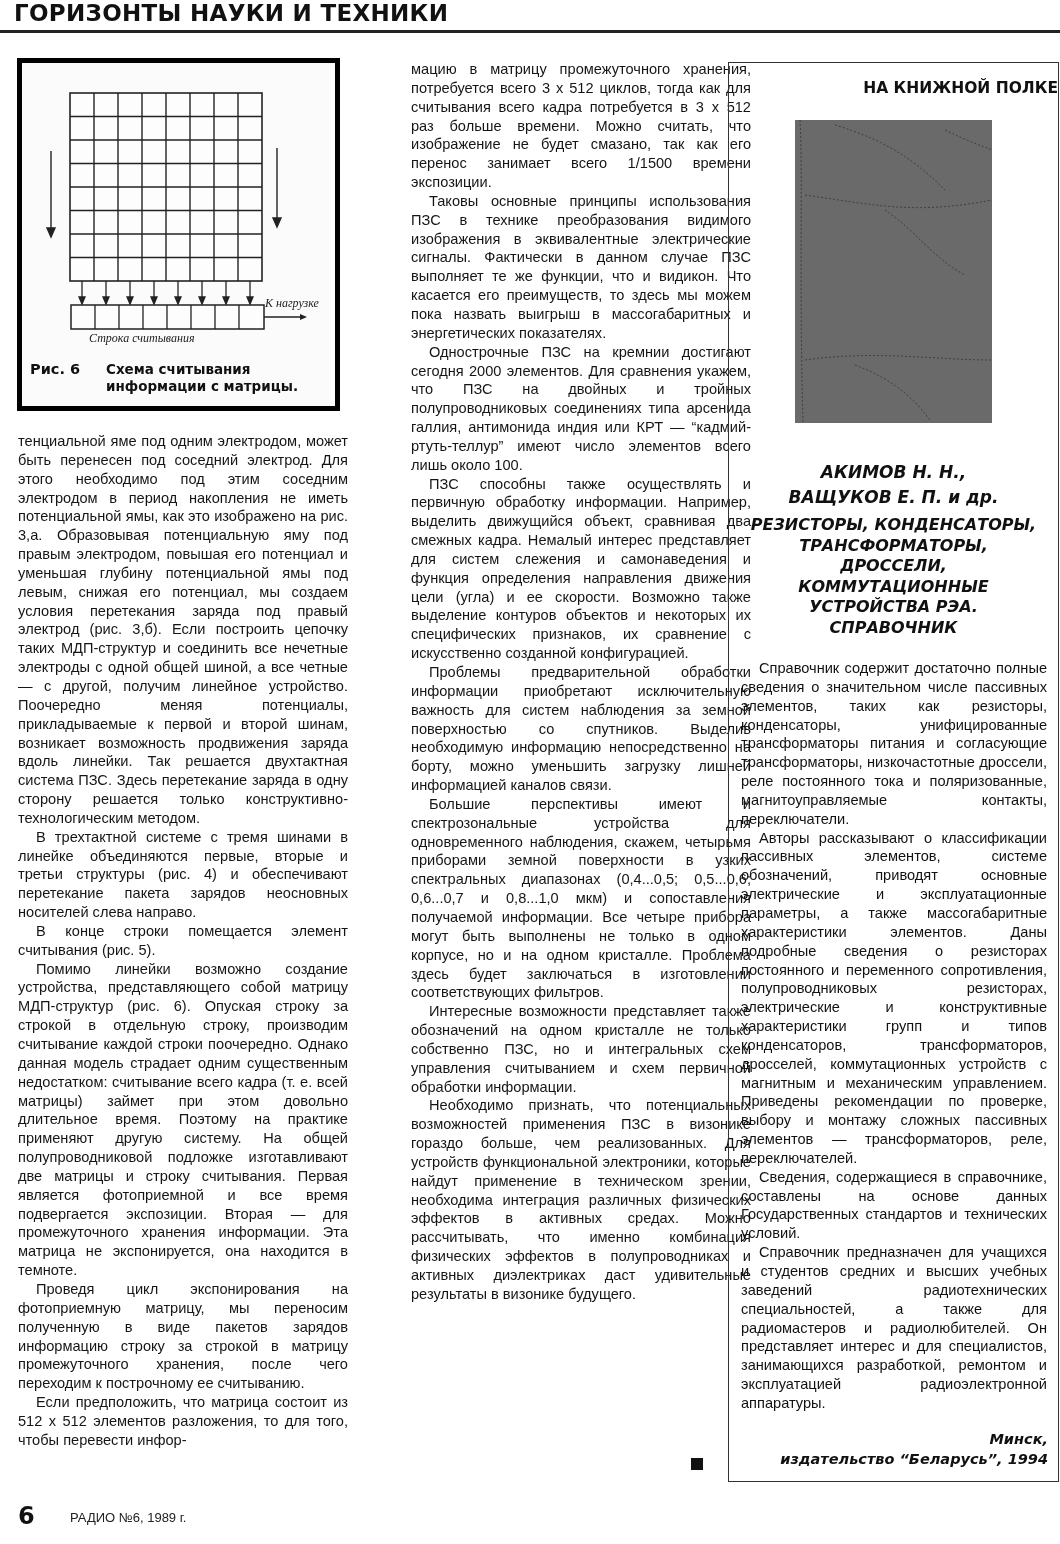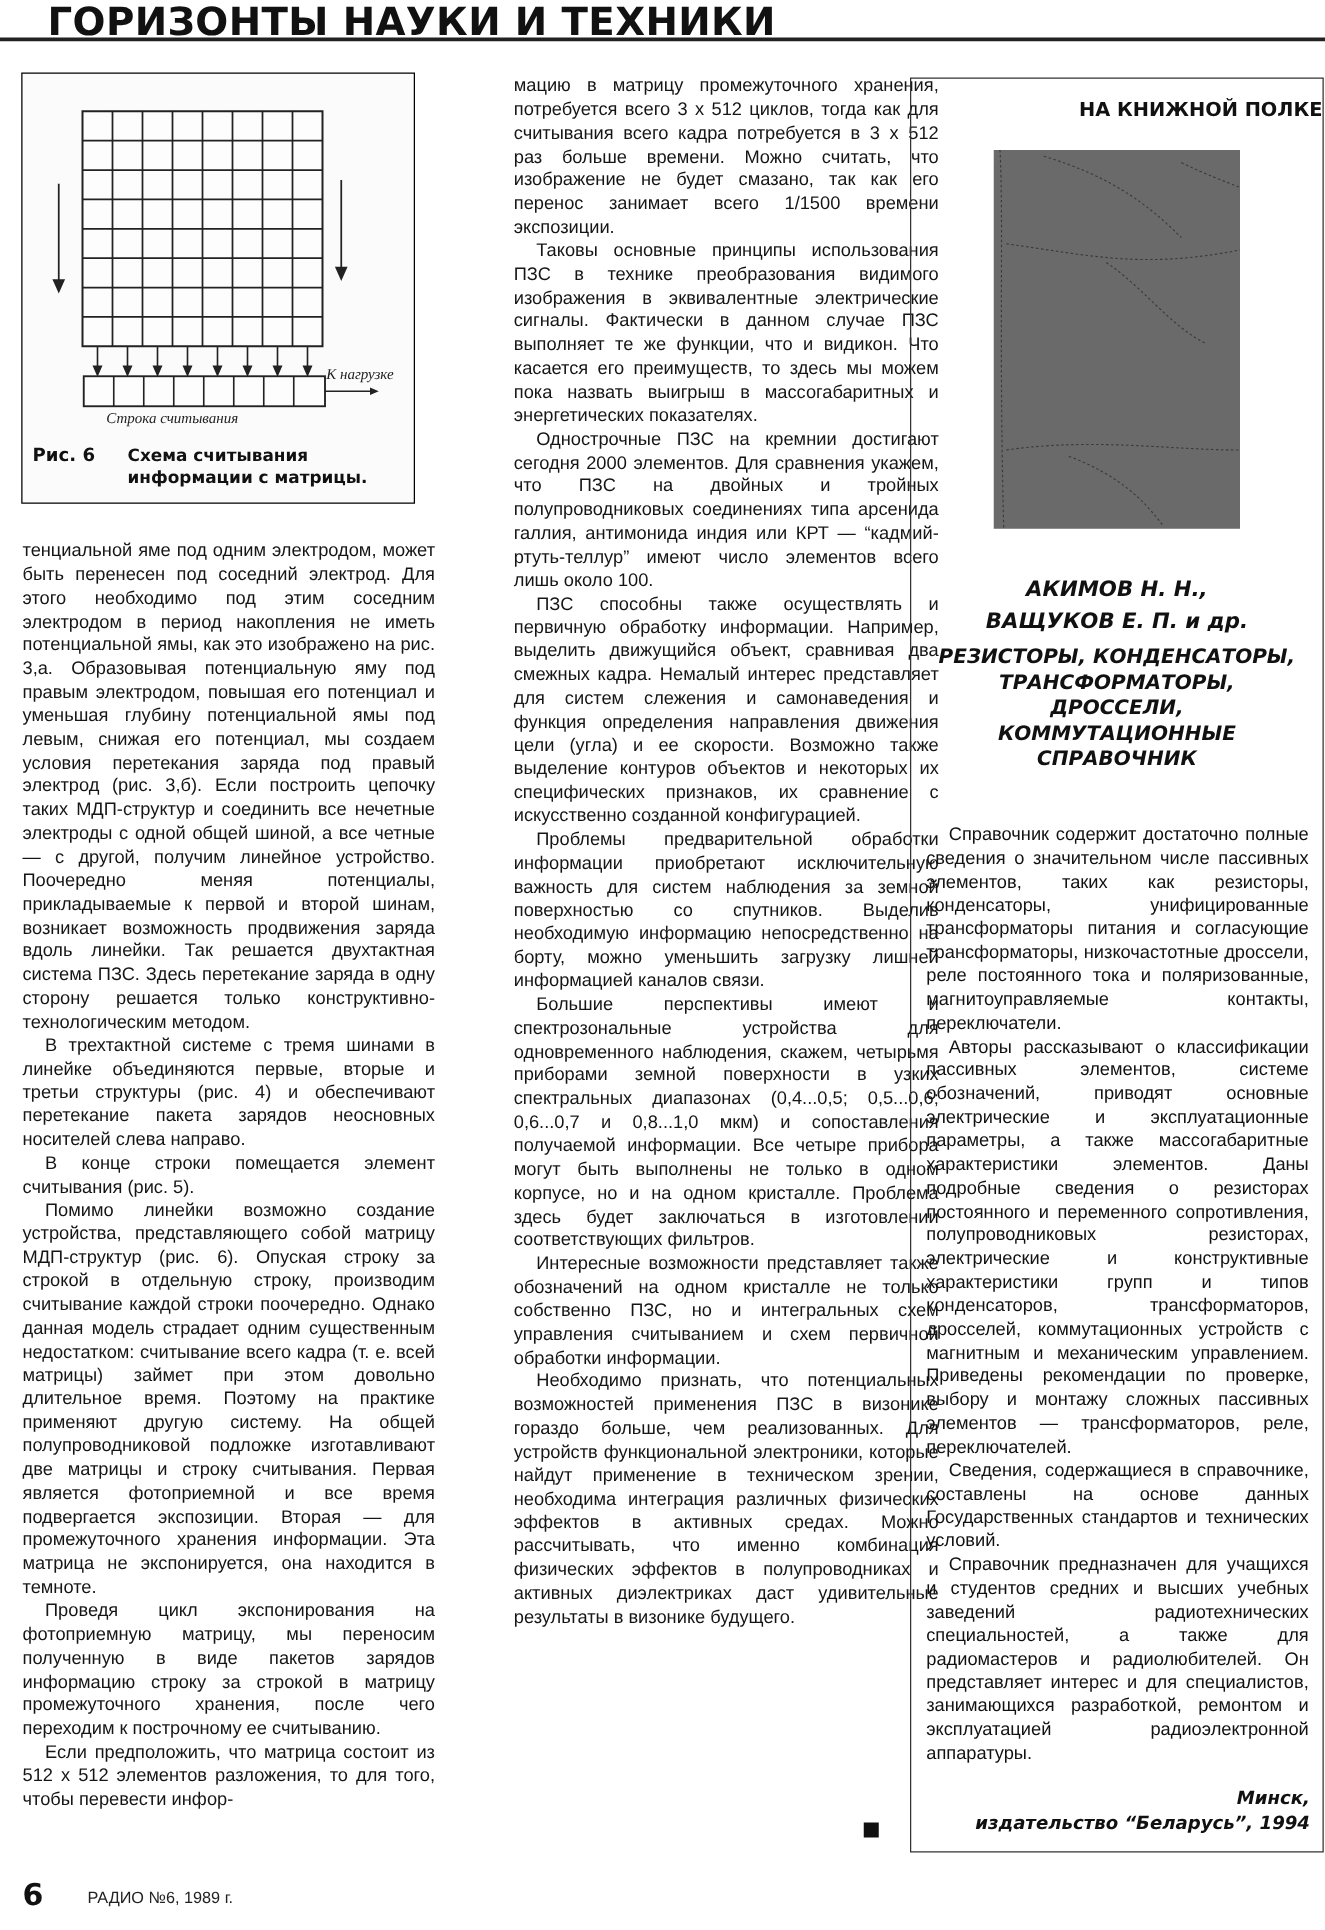--- a/index.html
+++ b/index.html
@@ -1,24 +1,24 @@
 <!DOCTYPE html>
 <html><head>
 <meta charset="utf-8">
 <style>
   html, body { margin: 0; padding: 0; background: #ffffff; }
   body { width: 1060px; height: 1544px; position: relative; overflow: hidden; color: #111; font-family: "Liberation Sans", sans-serif; }
-  .header-title { position: absolute; left: 14px; top: 0px; font-size: 31px; font-weight: 900; letter-spacing: 0.3px; color: #111; font-family: "DejaVu Sans", sans-serif; margin-left: 24px; }
+  .header-title { position: absolute; left: 14px; top: 0px; font-size: 23px; font-weight: 900; letter-spacing: 0.3px; color: #111; font-family: "DejaVu Sans", sans-serif; }
   .header-rule { position: absolute; left: 0; top: 30px; width: 1060px; height: 3px; background: #222; }
   .col { position: absolute; font-size: 14.6px; line-height: 18.85px; text-align: justify; color: #151515; }
   .col p { margin: 0; text-indent: 18px; hyphens: manual; }
   .col p.cont { text-indent: 0; }
   #col1 { left: 18px; top: 432px; width: 330px; }
   #col2 { left: 370px; top: 60px; width: 340px; margin-left: 41px; }
-  .figure { position: absolute; left: 17px; top: 58px; width: 313px; height: 343px; border: 1px solid #000000; background: #fbfbfb; }
+  .figure { position: absolute; left: 17px; top: 58px; width: 313px; height: 343px; border: 5px solid #000000; background: #fbfbfb; }
   .fig-caption { position: absolute; left: 8px; top: 298px; width: 300px; font-size: 13.5px; font-weight: bold; line-height: 17px; font-family: "DejaVu Sans", sans-serif; }
   .fig-caption .num { position: absolute; left: 0; top: 0; font-size: 14.5px; }
   .fig-caption .txt { position: absolute; left: 76px; top: 0; width: 225px; }
   .fig-label { position: absolute; font-style: italic; font-size: 12px; font-family: "Liberation Serif", serif; color: #222; }
   .book-box { position: absolute; left: 728px; top: 62px; width: 329px; height: 1418px; border: 1.5px solid #333; }
   .book-heading { position: absolute; left: 0; top: 16px; width: 329px; text-align: right; font-weight: 900; font-size: 15.5px; font-family: "DejaVu Sans", sans-serif; }
   .cover { position: absolute; left: 66px; top: 57px; width: 197px; height: 303px; background: #6a6a6a; overflow: hidden; }
   .authors { position: absolute; left: 0; top: 397px; width: 329px; text-align: center; font-style: italic; font-weight: 900; font-size: 17px; line-height: 25px; font-family: "DejaVu Sans", sans-serif; }
   .book-title { position: absolute; left: 0; top: 452px; width: 329px; text-align: center; font-style: italic; font-weight: 900; font-size: 16px; line-height: 20.5px; font-family: "DejaVu Sans", sans-serif; }
   .book-desc { position: absolute; left: 12px; top: 596px; width: 306px; font-size: 14.6px; line-height: 18.85px; text-align: justify; }
@@ -144,20 +144,21 @@
   </div>
   <div class="authors">
     <div>АКИМОВ Н. Н.,</div>
     <div>ВАЩУКОВ Е. П. и др.</div>
   </div>
   <div class="book-title">
     <div>РЕЗИСТОРЫ, КОНДЕНСАТОРЫ,</div>
     <div>ТРАНСФОРМАТОРЫ,</div>
     <div>ДРОССЕЛИ,</div>
     <div>КОММУТАЦИОННЫЕ</div>
+    <div>УСТРОЙСТВА РЭА.</div>
     <div>СПРАВОЧНИК</div>
   </div>
   <div class="book-desc">
     <p>Справочник содержит достаточно полные сведения о значительном числе пассивных элементов, таких как резисторы, конденсаторы, унифицированные трансформаторы питания и согласующие трансформаторы, низкочастотные дроссели, реле постоянного тока и поляризованные, магнитоуправляемые контакты, переключатели.</p>
     <p>Авторы рассказывают о классификации пассивных элементов, системе обозначений, приводят основные электрические и эксплуатационные параметры, а также массогабаритные характеристики элементов. Даны подробные сведения о резисторах постоянного и переменного сопротивления, полупроводниковых резисторах, электрические и конструктивные характеристики групп и типов конденсаторов, трансформаторов, дросселей, коммутационных устройств с магнитным и механическим управлением. Приведены рекомендации по проверке, выбору и монтажу сложных пассивных элементов — трансформаторов, реле, переключателей.</p>
     <p>Сведения, содержащиеся в справочнике, составлены на основе данных Государственных стандартов и технических условий.</p>
     <p>Справочник предназначен для учащихся и студентов средних и высших учебных заведений радиотехнических специальностей, а также для радиомастеров и радиолюбителей. Он представляет интерес и для специалистов, занимающихся разработкой, ремонтом и эксплуатацией радиоэлектронной аппаратуры.</p>
   </div>
   <div class="publisher">
     <div>Минск,</div>

